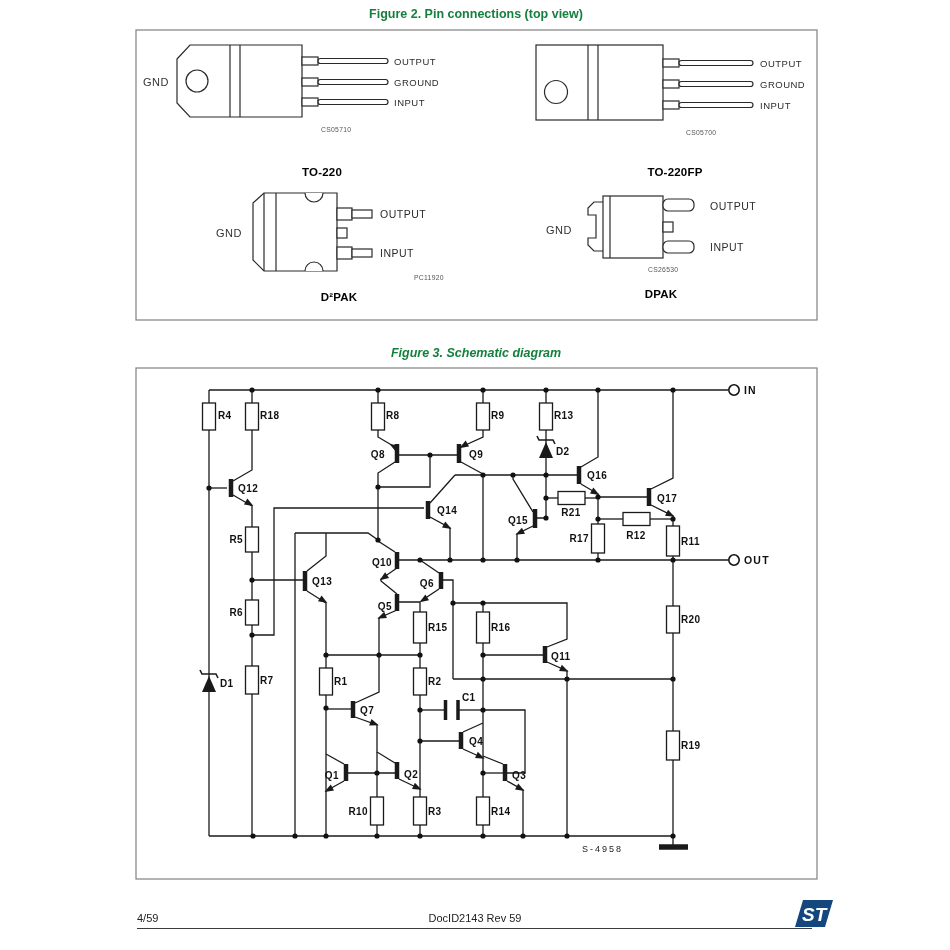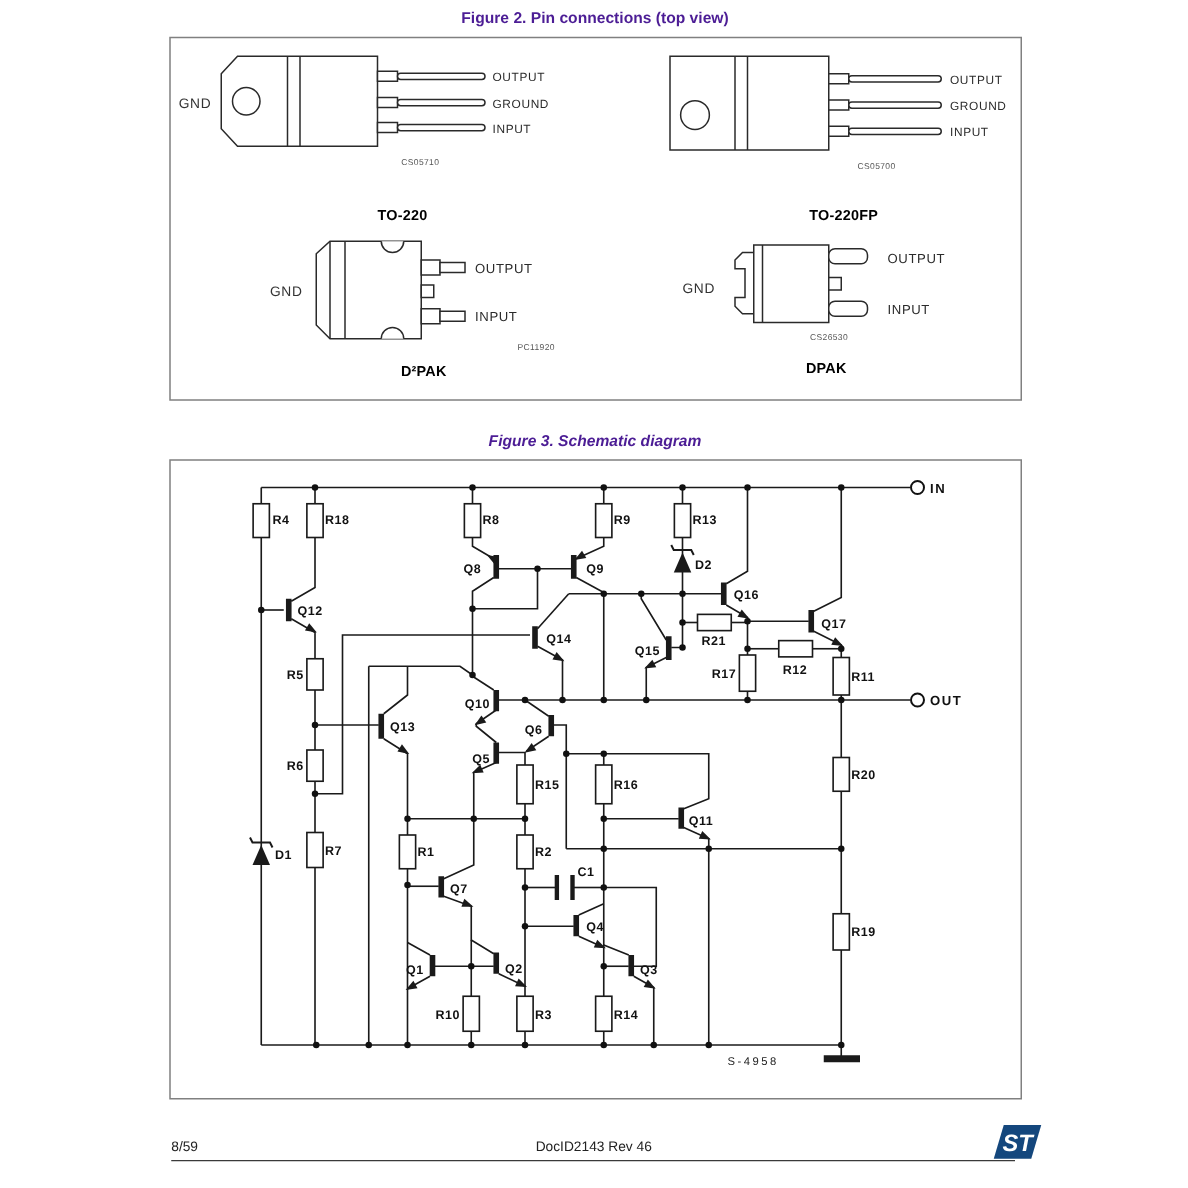--- a/index.html
+++ b/index.html
@@ -1,19 +1,19 @@
 <!DOCTYPE html>
 <html><head>
 <meta charset="utf-8">
 <style>
   html,body{margin:0;padding:0;}
   body{width:950px;height:950px;background:#ffffff;position:relative;
        font-family:"Liberation Sans","DejaVu Sans",sans-serif;color:#111;}
   .abs{position:absolute;}
-  .fig-title{font-weight:bold;font-size:12.5px;color:#4c1d95;transform:translateX(-50%);white-space:nowrap;}
+  .fig-title{font-weight:bold;font-size:12.5px;color:#15803d;transform:translateX(-50%);white-space:nowrap;}
   .footer-text{font-size:11px;color:#222;}
   .center{transform:translateX(-50%);}
   #footer-rule{position:absolute;left:137px;top:928px;width:675px;border-top:1.2px solid #3a3a3a;}
   svg text{font-family:"Liberation Sans","DejaVu Sans",sans-serif;}
   .pkg-label{font-size:9.5px;fill:#2b2b2b;letter-spacing:.5px;}
   .pkg-label-lg{font-size:10.5px;fill:#2b2b2b;letter-spacing:.5px;}
   .gnd-label{font-size:11px;fill:#333;letter-spacing:.5px;}
   .code-label{font-size:6.8px;fill:#555;letter-spacing:.3px;}
   .caption{font-size:11.5px;font-weight:bold;fill:#000;text-anchor:middle;letter-spacing:.2px;}
   .slabel{font-size:10px;font-weight:600;fill:#111;letter-spacing:.4px;}
@@ -333,19 +333,19 @@
     <text class="slabel" x="392" y="610" text-anchor="end">Q5</text>
     <text class="slabel" x="551" y="660">Q11</text>
     <text class="slabel" x="360" y="714">Q7</text>
     <text class="slabel" x="339" y="779" text-anchor="end">Q1</text>
     <text class="slabel" x="404" y="778">Q2</text>
     <text class="slabel" x="469" y="745">Q4</text>
     <text class="slabel" x="512" y="779">Q3</text>
   </g>
 </svg>
 
-<div class="abs footer-text" style="left:137px;top:912px;">8/59</div>
-<div class="abs footer-text center" style="left:475px;top:912px;white-space:nowrap;">DocID2143 Rev 46</div>
+<div class="abs footer-text" style="left:137px;top:912px;">4/59</div>
+<div class="abs footer-text center" style="left:475px;top:912px;white-space:nowrap;">DocID2143 Rev 59</div>
 <div id="footer-rule"></div>
 <svg class="abs" style="left:788px;top:894px;" width="52" height="40" viewBox="0 0 52 40">
   <polygon points="7,33 15,6 45,6 37,33" fill="#14477d"></polygon>
   <text x="14" y="27" font-size="19" font-weight="bold" font-style="italic" fill="#ffffff">ST</text>
 </svg>
 
 </body></html>

